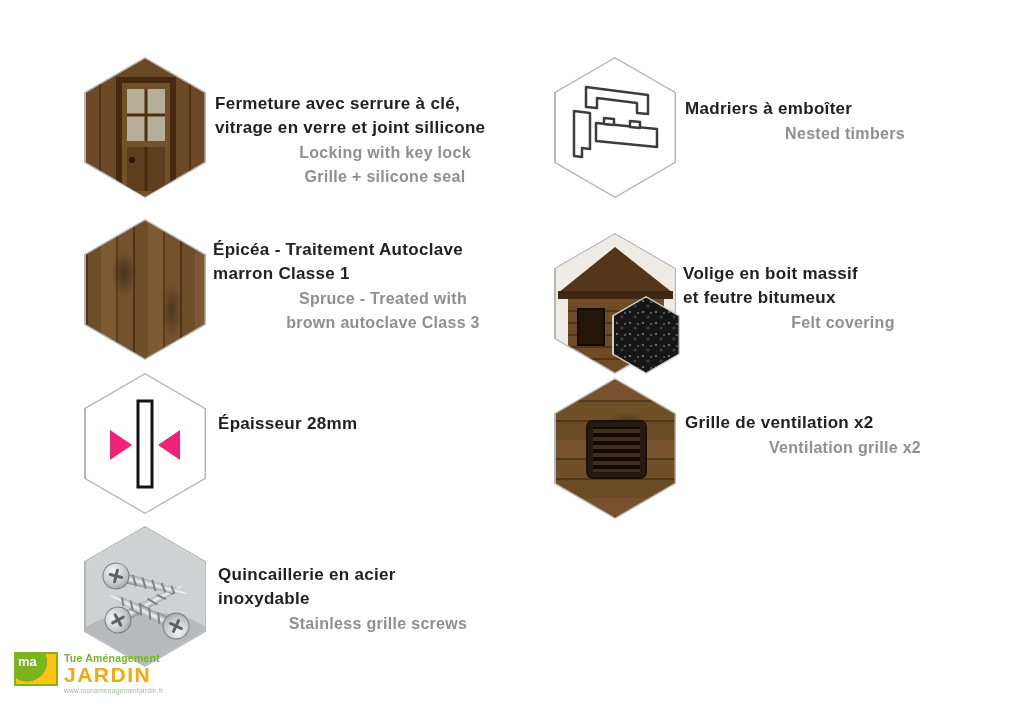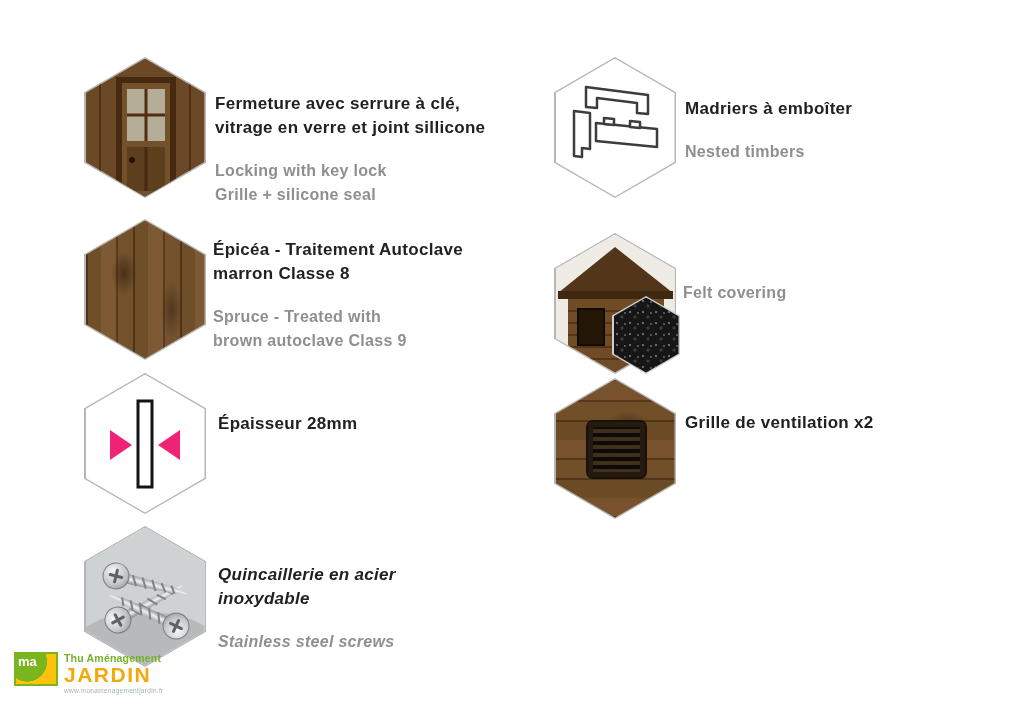--- a/index.html
+++ b/index.html
@@ -26,21 +26,21 @@
   .hex-std { width:122px; height:141px; }
 
   
   .txt { position:absolute; }
   .title {
     font-size:17px; line-height:24px; font-weight:700;
     color:#212121; letter-spacing:.3px; white-space:pre-line;
   }
   .sub {
     font-size:16px; line-height:23.5px; font-weight:600;
-    color:#8f8f8f; letter-spacing:.3px; white-space:pre-line; margin-top:19px;
+    color:#8f8f8f; letter-spacing:.3px; white-space:pre-line; margin-top:1px;text-align:center;
   }
 
   
   .wood-planks {
     background:
       radial-gradient(ellipse 20px 34px at 32% 38%, rgba(38,22,8,.55), transparent 65%),
       radial-gradient(ellipse 16px 44px at 72% 64%, rgba(38,22,8,.45), transparent 65%),
       repeating-linear-gradient(90deg,#4e3317 0 2px,#6f4e2a 2px 15px,#7d5a33 15px 30px,#5a3c1d 30px 32px,#74522e 32px 47px);
   }
   .felt-texture {
@@ -110,23 +110,23 @@
 Grille + silicone seal</div>
     </div>
   </div>
 
   <div>
     <div class="hex hex-std" style="left:84px; top:207px;">
       <div class="hex-in wood-planks"></div>
     </div>
     <div class="txt" style="left:213px; top:226px; width:340px;">
       <div class="title">Épicéa - Traitement Autoclave
-marron Classe 8</div>
+marron Classe 1</div>
       <div class="sub">Spruce - Treated with
-brown autoclave Class 9</div>
+brown autoclave Class 3</div>
     </div>
   </div>
 
   <div>
     <div class="hex hex-std" style="left:84px; top:361px;">
       <div class="hex-in">
         <svg viewBox="0 0 119 138">
           <rect x="52" y="26" width="14" height="86" fill="#ffffff" stroke="#141414" stroke-width="3"></rect>
           <polygon points="24,55 24,85 46,70" fill="#ee2277"></polygon>
           <polygon points="94,55 94,85 72,70" fill="#ee2277"></polygon>
@@ -170,24 +170,24 @@
             </g>
           </defs>
           <rect width="119" height="138" fill="#cfd2d3"></rect>
           <ellipse cx="60" cy="118" rx="72" ry="34" fill="#b6babd"></ellipse>
           <use href="#scr" transform="translate(32,92) rotate(-28)"></use>
           <use href="#scr" transform="translate(30,48) rotate(14)"></use>
           <use href="#scr" transform="translate(90,98) rotate(-155)"></use>
         </svg>
       </div>
     </div>
-    <div class="txt" style="left:218px; top:551px; width:320px;font-style:italic;">
+    <div class="txt" style="left:218px; top:551px; width:320px;">
       <div class="title">Quincaillerie en acier
 inoxydable</div>
-      <div class="sub">Stainless steel screws</div>
+      <div class="sub">Stainless grille screws</div>
     </div>
   </div>
 
   <div>
     <div class="hex hex-std" style="left:554px; top:45px;">
       <div class="hex-in">
         <svg viewBox="0 0 119 138">
           <g fill="#ffffff" stroke="#3c3c3c" stroke-width="2.5" stroke-linejoin="round">
             <path d="M30,28 L92,36 L92,55 L81,54 L81,44 L41,39 L41,49 L30,48 Z"></path>
             <path d="M18,52 L34,54 L34,90 L26,89 L26,98 L18,97 Z"></path>
@@ -220,39 +220,42 @@
             <line x1="12" y1="124" x2="108" y2="124"></line>
           </g>
           <rect x="22" y="74" width="26" height="36" fill="#241708" stroke="#120b04" stroke-width="2"></rect>
         </svg>
       </div>
     </div>
     <div class="hex" style="left:612px; top:284px; width:68px; height:78px; background:#cfcfcf; z-index:3;">
       <div class="hex-in felt-texture"></div>
     </div>
     <div class="txt" style="left:683px; top:250px; width:320px;">
+      <div class="title">Volige en boit massif
+et feutre bitumeux</div>
       <div class="sub">Felt covering</div>
     </div>
   </div>
 
   <div>
     <div class="hex hex-std" style="left:554px; top:366px;">
       <div class="hex-in wood-horiz">
         <div class="vent-grille"></div>
       </div>
     </div>
     <div class="txt" style="left:685px; top:399px; width:320px;">
       <div class="title">Grille de ventilation x2</div>
+      <div class="sub">Ventilation grille x2</div>
     </div>
   </div>
 
   <div class="logo">
     <div class="logo-icon">
       <span>ma</span>
     </div>
     <div>
-      <div class="logo-line1">Thu Aménagement</div>
+      <div class="logo-line1">Tue Aménagement</div>
       <div class="logo-line2">JARDIN</div>
       <div class="logo-url">www.monamenagementjardin.fr</div>
     </div>
   </div>
 
 </div>
 
 </body></html>

